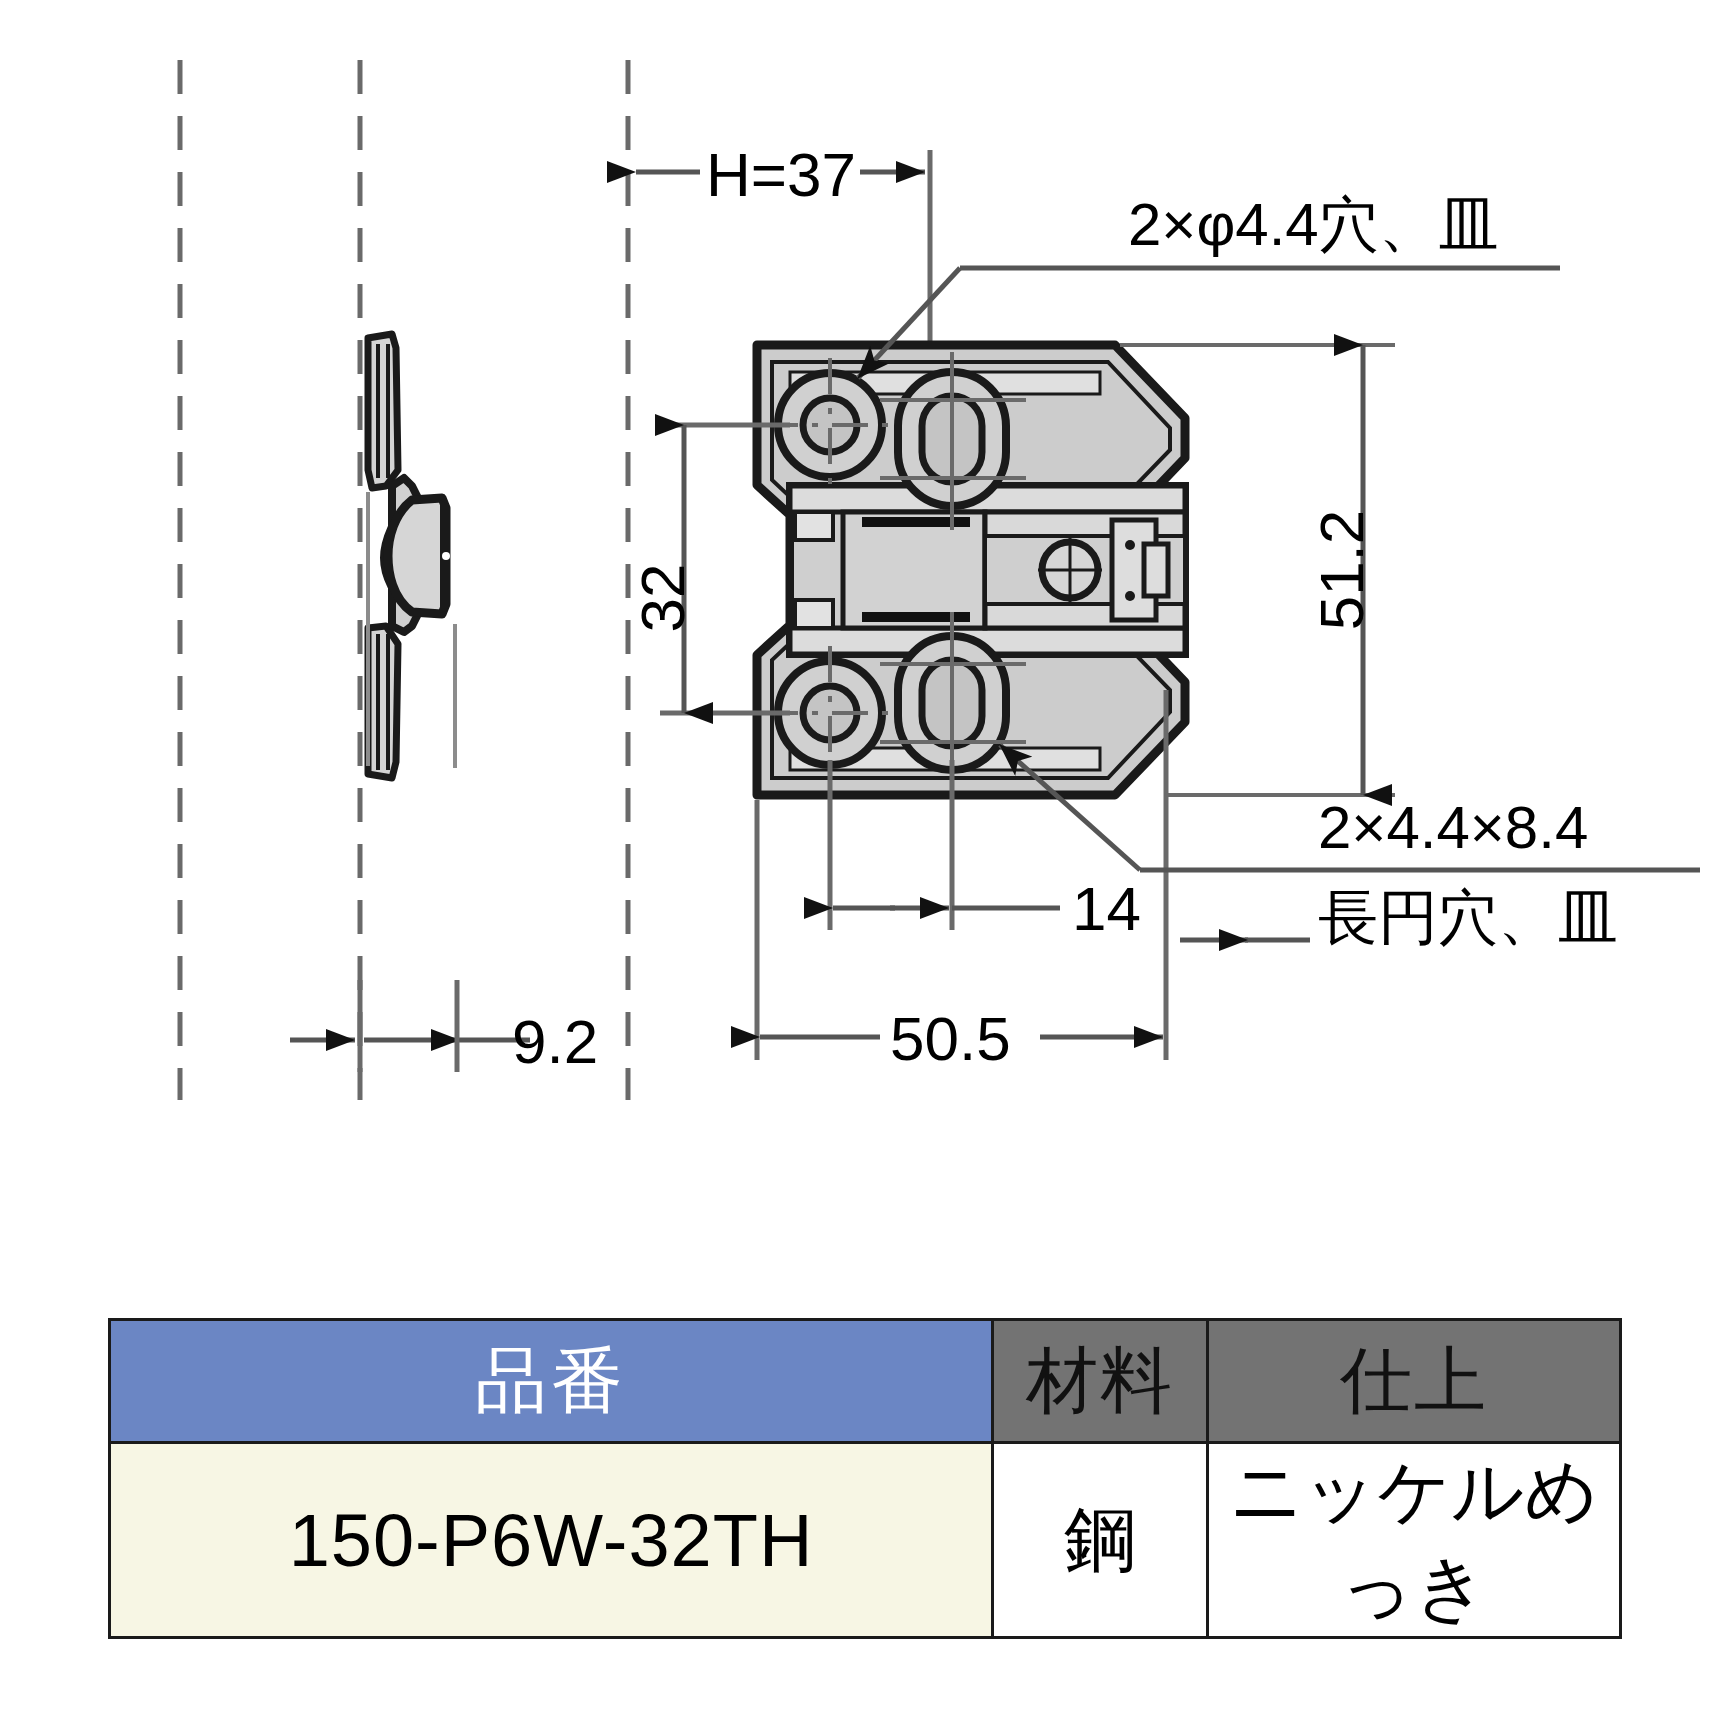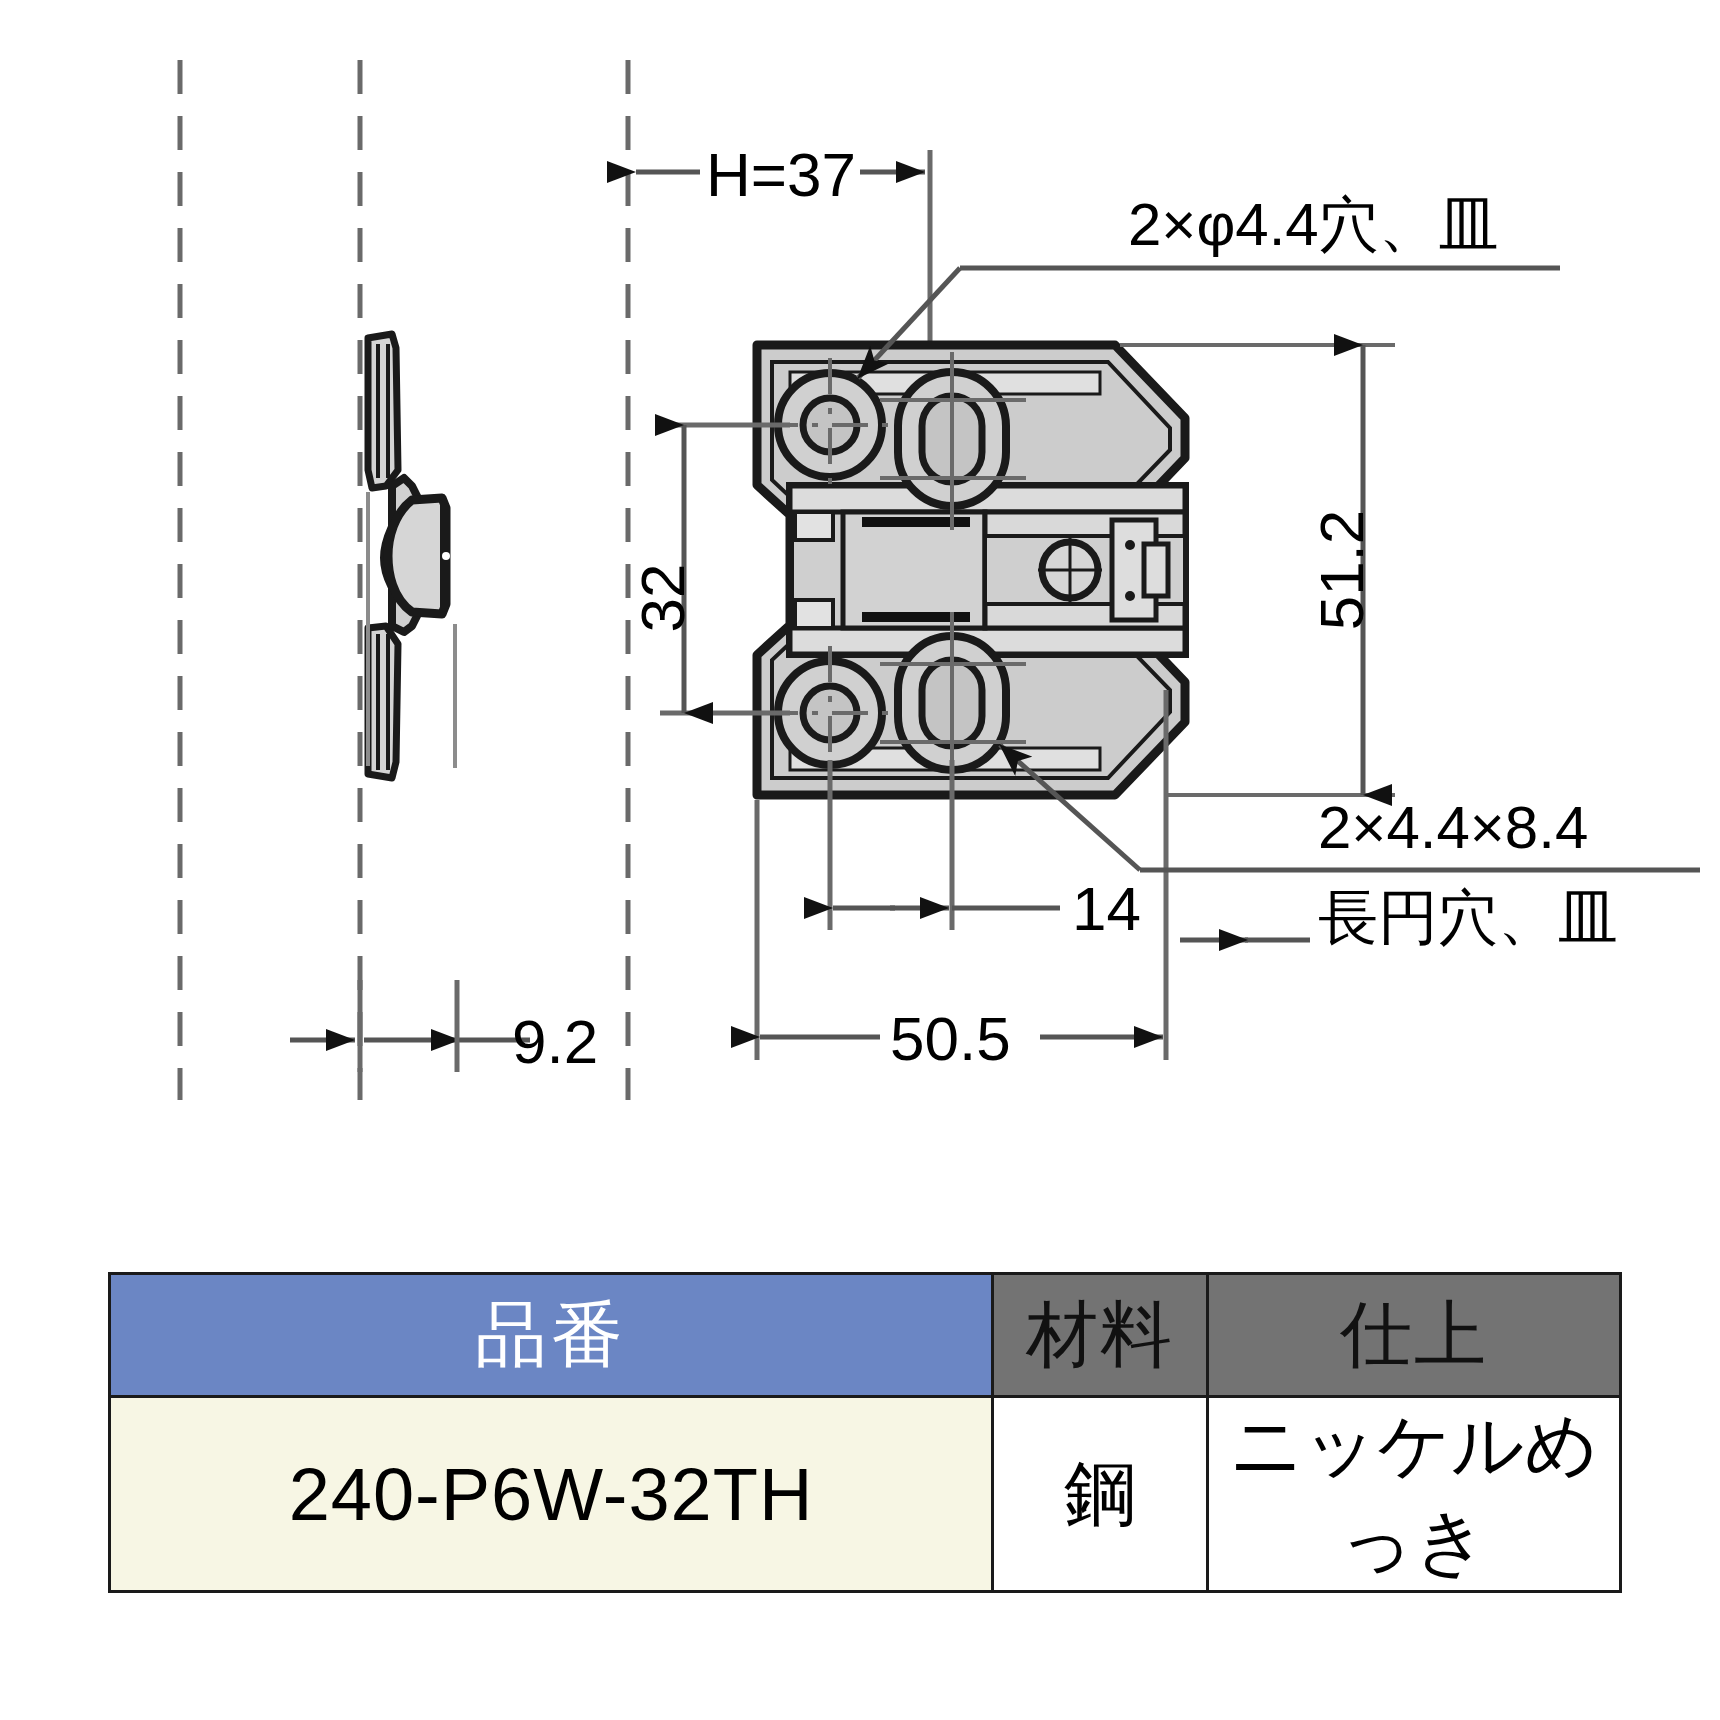--- a/index.html
+++ b/index.html
@@ -11,21 +11,21 @@
     position:relative;
   }
   #sheet{position:absolute;inset:0;}
   svg#drawing{position:absolute;left:0;top:0;width:1720px;height:1200px;}
 
   .dimtxt{font-family:"Liberation Sans","DejaVu Sans",sans-serif;font-size:62px;fill:#000;}
   .notetxt{font-family:"Liberation Sans","DejaVu Sans",sans-serif;font-size:60px;fill:#000;}
 
   
   #spec-table{
-    position:absolute;left:108px;top:1272px;width:1502px;
+    position:absolute;left:108px;top:1318px;width:1502px;
     border-collapse:collapse;
     table-layout:fixed;
     padding-left:20px;
   }
   #spec-table td,#spec-table th{
     border:3px solid #1a1a1a;
     text-align:center;
     vertical-align:middle;
     padding:0;
     font-weight:normal;
@@ -284,21 +284,21 @@
   <table id="spec-table">
     <thead>
       <tr>
         <th class="th-part col-a">品番</th>
         <th class="th-gray col-b">材料</th>
         <th class="th-gray col-c">仕上</th>
       </tr>
     </thead>
     <tbody>
       <tr>
-        <td class="td-part">240-P6W-32TH</td>
+        <td class="td-part">150-P6W-32TH</td>
         <td class="td-plain">鋼</td>
         <td class="td-plain">ニッケルめっき</td>
       </tr>
     </tbody>
   </table>
 
 
 </div>
 
 </body></html>

